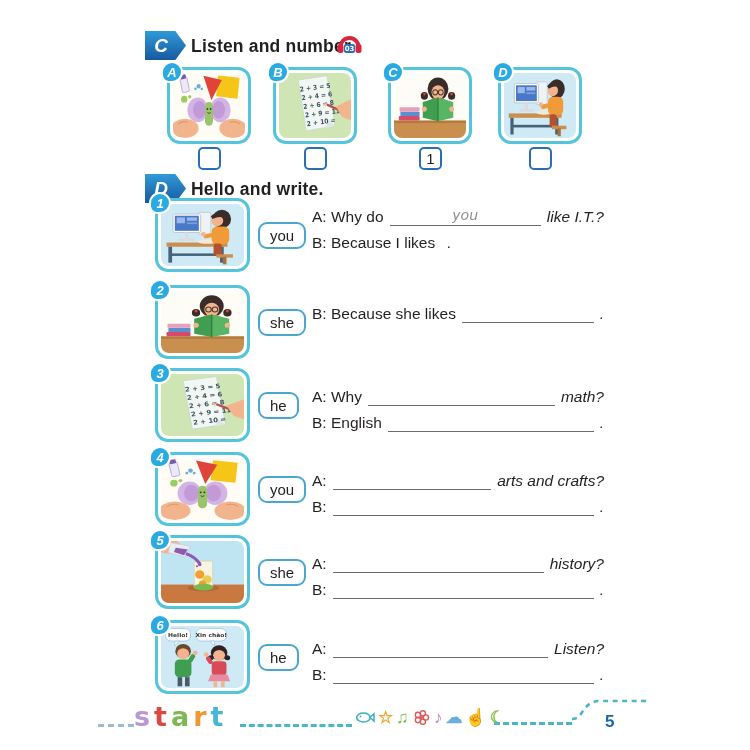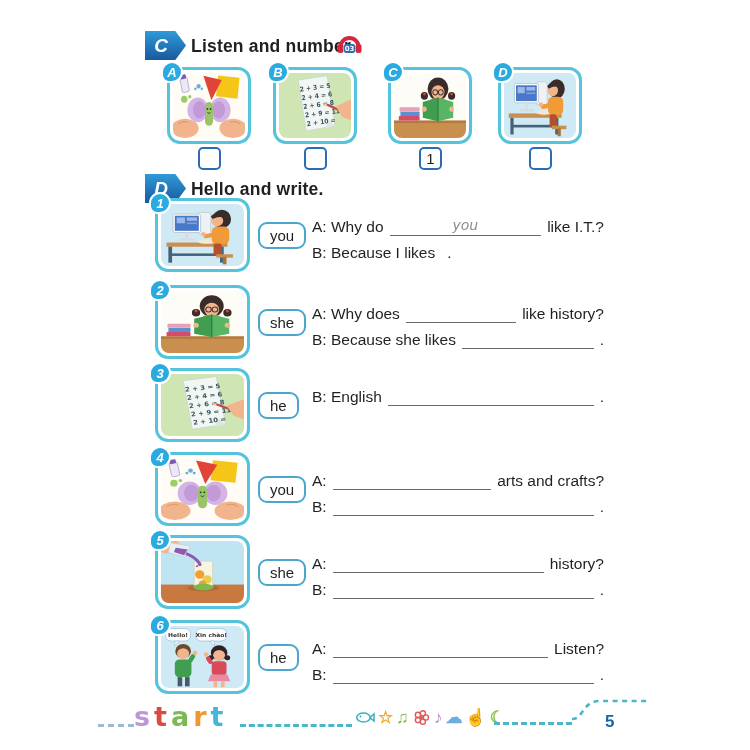--- a/index.html
+++ b/index.html
@@ -31,21 +31,21 @@
     border:2px solid #2a6db5;border-radius:5px;box-sizing:border-box;
     display:flex;align-items:center;justify-content:center;font-size:15px;
   }
   .word-box{
     position:absolute;background:#fff;border:2px solid #4aa6cf;border-radius:9px;
     padding:3px 10px;font-size:15px;line-height:17px;
   }
   .qa{position:absolute;width:292px;}
   .qa-line{display:flex;align-items:flex-end;height:26px;font-size:15.5px;white-space:nowrap;}
   .qa-line .pre{margin-right:6px;}
-  .qa-line .post{margin-left:6px;}
+  .qa-line .post{margin-left:6px;font-style:italic;}
   .blank{
     flex:1;border-bottom:1.6px solid #6a6a6a;text-align:center;height:20px;line-height:20px;
     font-size:14px;color:#8e8e8e;font-style:italic;font-family:"DejaVu Sans",sans-serif;
   }
   .start-word{position:absolute;display:flex;gap:4px;font-size:27px;font-weight:bold;
     font-family:"DejaVu Sans",sans-serif;}
   .dash-line{position:absolute;border-top:3px dashed #49b7c6;}
   .dash-gray{border-top-color:#9fb9cf;}
   .footer-icons{position:absolute;display:flex;gap:3px;align-items:center;font-size:17px;font-weight:bold;}
   .page-num{position:absolute;font-size:17px;font-weight:bold;color:#1767a8;}
@@ -236,60 +236,60 @@
 <div class="sec-badge" style="left:145px;top:174px">D</div>
 <div class="sec-title" style="left:191px;top:179px">Hello and write.</div>
 
 <div class="pic-card" style="left:155px;top:198px;width:95px;height:74px">
   <div class="tag-badge">1</div>
   <svg class="ill" viewBox="0 0 90 74" preserveAspectRatio="none">
       <use href="#sym-computer"></use>
     </svg>
 </div>
 <div class="word-box" style="left:258px;top:222px">you</div>
-<div class="qa" style="left:312px;top:210px">
+<div class="qa" style="left:312px;top:200px">
   <div class="qa-line">
     <span class="pre">A: Why do</span>
     <span class="blank">you</span>
     <span class="post">like I.T.?</span>
   </div>
   <div class="qa-line">
     <span class="pre">B: Because I likes</span>
     <span class="post">.</span>
   </div>
 </div>
 
 <div class="pic-card" style="left:155px;top:285px;width:95px;height:74px">
   <div class="tag-badge">2</div>
   <svg class="ill" viewBox="0 0 90 74" preserveAspectRatio="none">
       <use href="#sym-reading"></use>
     </svg>
 </div>
 <div class="word-box" style="left:258px;top:309px">she</div>
 <div class="qa" style="left:312px;top:297px">
   <div class="qa-line">
-    <span class="pre">A: Why does</span>
-    <span class="blank"></span>
-    <span class="post">like history?</span>
-  </div>
-  <div class="qa-line">
     <span class="pre">B: Because she likes</span>
     <span class="blank"></span>
     <span class="post">.</span>
   </div>
 </div>
 
 <div class="pic-card" style="left:155px;top:368px;width:95px;height:74px">
   <div class="tag-badge">3</div>
   <svg class="ill" viewBox="0 0 90 74" preserveAspectRatio="none">
       <use href="#sym-math"></use>
     </svg>
 </div>
 <div class="word-box" style="left:258px;top:392px">he</div>
 <div class="qa" style="left:312px;top:380px">
+  <div class="qa-line">
+    <span class="pre">A: Why</span>
+    <span class="blank"></span>
+    <span class="post">math?</span>
+  </div>
   <div class="qa-line">
     <span class="pre">B: English</span>
     <span class="blank"></span>
     <span class="post">.</span>
   </div>
 </div>
 
 <div class="pic-card" style="left:155px;top:452px;width:95px;height:74px">
   <div class="tag-badge">4</div>
   <svg class="ill" viewBox="0 0 90 74" preserveAspectRatio="none">

